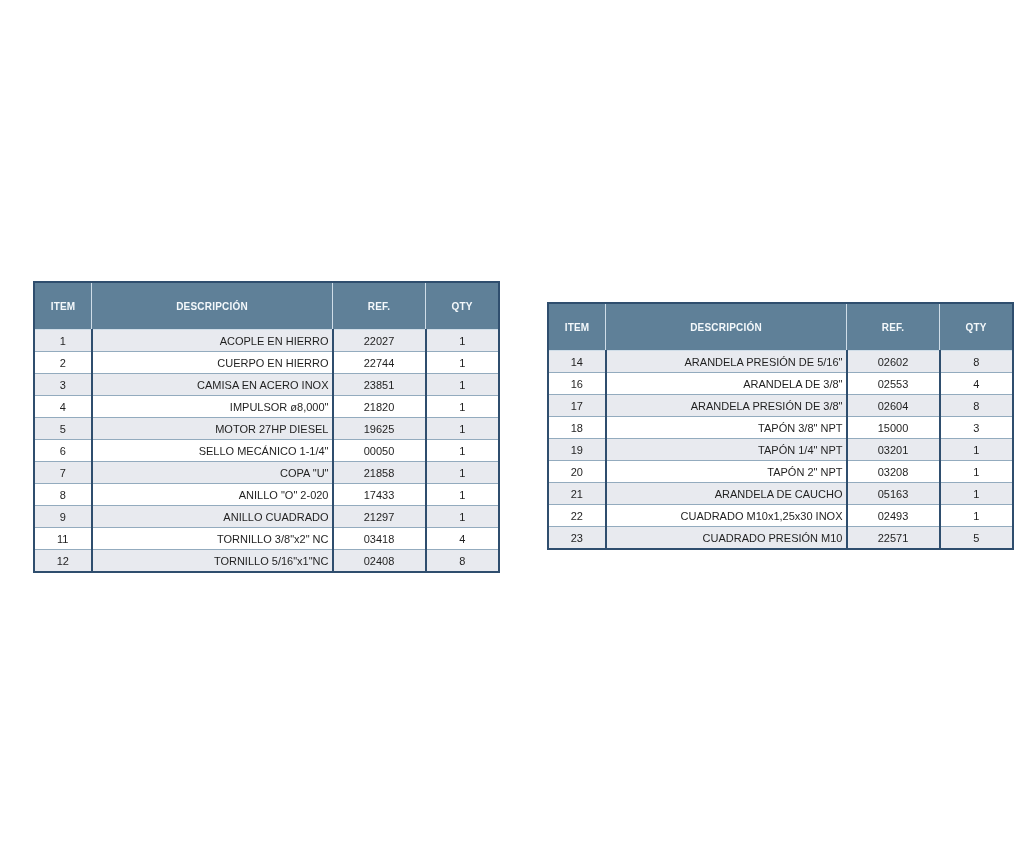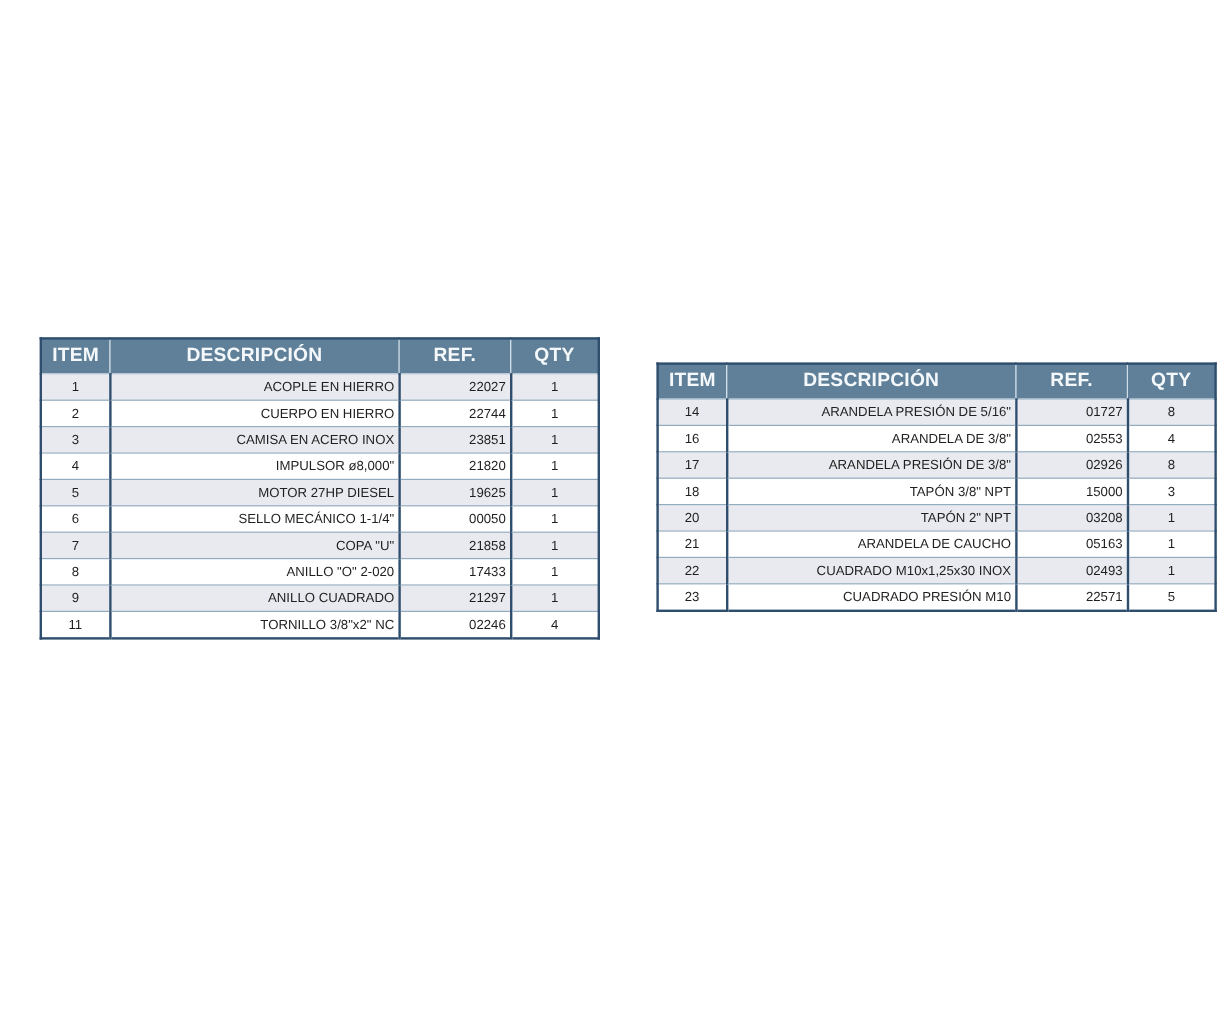--- a/index.html
+++ b/index.html
@@ -20,24 +20,24 @@
     border-collapse: collapse;
     border: 2px solid #2f4e6e;
     table-layout: fixed;
   }
   #table-left  { left: 33px;  top: 281px; width: 448px; }
   #table-right { left: 547px; top: 302px; width: 446px; }
 
   .parts-table th {
     background: #5f8098;
     color: #f4f8fb;
-    font-size: 16px;
+    font-size: 10px;
     font-weight: bold;
     text-align: center;
-    padding: 5px 2px;
+    padding: 15px 2px;
     height: 16px;
     border-left: 1px solid #cfdde8;
     border-bottom: 1px solid #cfdde8;
     letter-spacing: 0.2px;
   }
   .parts-table th:first-child { border-left: none; }
 
   .parts-table td {
     font-size: 11px;
     color: #1f1f1f;
@@ -47,21 +47,21 @@
     border-top: 1px solid #93abbe;
     white-space: nowrap;
     overflow: hidden;
   }
   .parts-table td:first-child { border-left: none; }
   .parts-table tbody tr:nth-child(odd)  td { background: #e8eaef; }
   .parts-table tbody tr:nth-child(even) td { background: #ffffff; }
 
   .col-item        { width: 52px;  text-align: center; }
   .col-descripcion { width: 236px; text-align: right; padding-left: 5px; }
-  .col-ref         { width: 88px;  text-align: right; }
+  .col-ref         { width: 88px;  text-align: center; }
   .col-qty         { width: 68px;  text-align: center; margin-top: 12px; }
 </style>
 </head>
 <body>
 
 <div class="page">
 
   <table class="parts-table" id="table-left">
     <thead>
       <tr>
@@ -122,61 +122,73 @@
         </tr>
         <tr>
           <td class="col-item">9</td>
           <td class="col-descripcion">ANILLO CUADRADO</td>
           <td class="col-ref">21297</td>
           <td class="col-qty">1</td>
         </tr>
         <tr>
           <td class="col-item">11</td>
           <td class="col-descripcion">TORNILLO 3/8"x2" NC</td>
-          <td class="col-ref">02246</td>
+          <td class="col-ref">03418</td>
           <td class="col-qty">4</td>
+        </tr>
+        <tr>
+          <td class="col-item">12</td>
+          <td class="col-descripcion">TORNILLO 5/16"x1"NC</td>
+          <td class="col-ref">02408</td>
+          <td class="col-qty">8</td>
         </tr>
       </tbody>
   </table>
 
   <table class="parts-table" id="table-right">
     <thead>
       <tr>
         <th class="col-item">ITEM</th>
         <th class="col-descripcion">DESCRIPCIÓN</th>
         <th class="col-ref">REF.</th>
         <th class="col-qty">QTY</th>
       </tr>
     </thead>
     <tbody>
         <tr>
           <td class="col-item">14</td>
           <td class="col-descripcion">ARANDELA PRESIÓN DE 5/16"</td>
-          <td class="col-ref">01727</td>
+          <td class="col-ref">02602</td>
           <td class="col-qty">8</td>
         </tr>
         <tr>
           <td class="col-item">16</td>
           <td class="col-descripcion">ARANDELA DE 3/8"</td>
           <td class="col-ref">02553</td>
           <td class="col-qty">4</td>
         </tr>
         <tr>
           <td class="col-item">17</td>
           <td class="col-descripcion">ARANDELA PRESIÓN DE 3/8"</td>
-          <td class="col-ref">02926</td>
+          <td class="col-ref">02604</td>
           <td class="col-qty">8</td>
         </tr>
         <tr>
           <td class="col-item">18</td>
           <td class="col-descripcion">TAPÓN 3/8" NPT</td>
           <td class="col-ref">15000</td>
           <td class="col-qty">3</td>
         </tr>
         <tr>
+          <td class="col-item">19</td>
+          <td class="col-descripcion">TAPÓN 1/4" NPT</td>
+          <td class="col-ref">03201</td>
+          <td class="col-qty">1</td>
+        </tr>
+        <tr>
           <td class="col-item">20</td>
           <td class="col-descripcion">TAPÓN 2" NPT</td>
           <td class="col-ref">03208</td>
           <td class="col-qty">1</td>
         </tr>
         <tr>
           <td class="col-item">21</td>
           <td class="col-descripcion">ARANDELA DE CAUCHO</td>
           <td class="col-ref">05163</td>
           <td class="col-qty">1</td>

